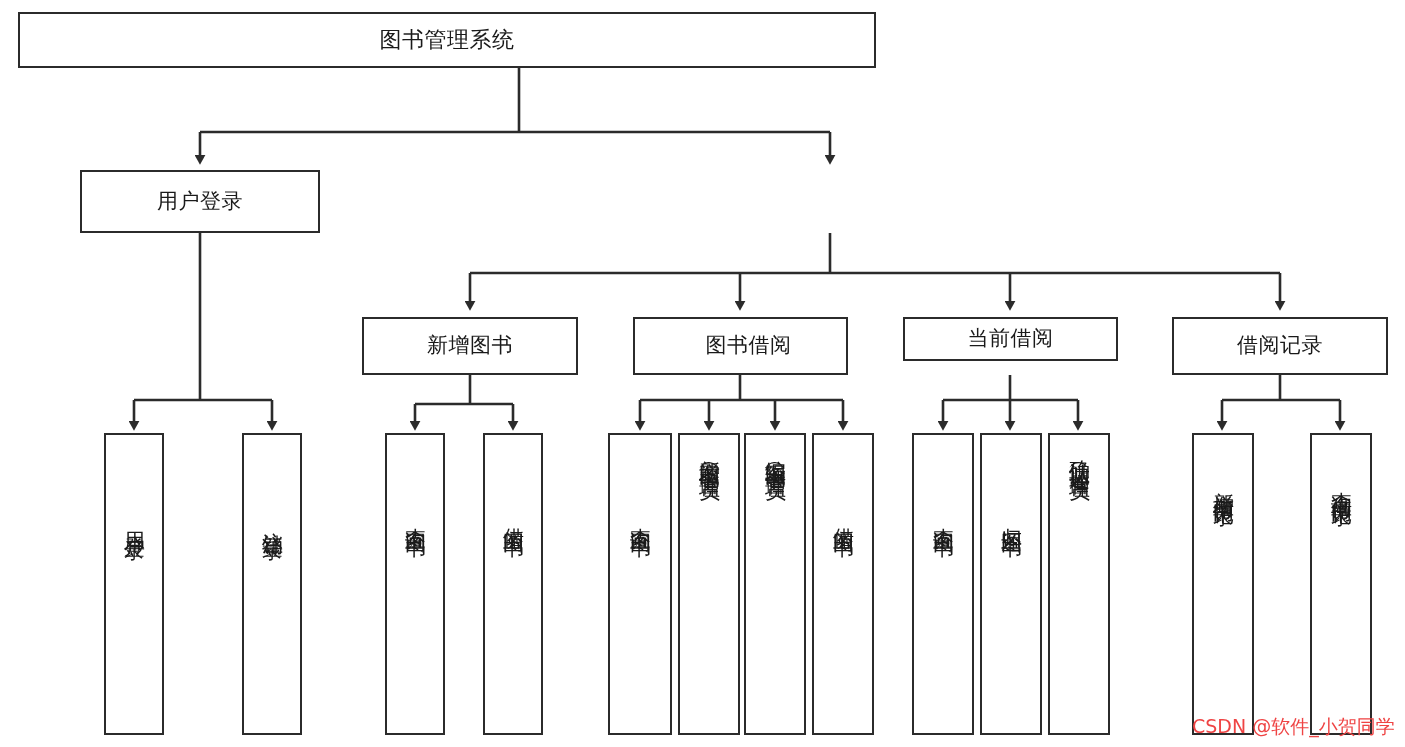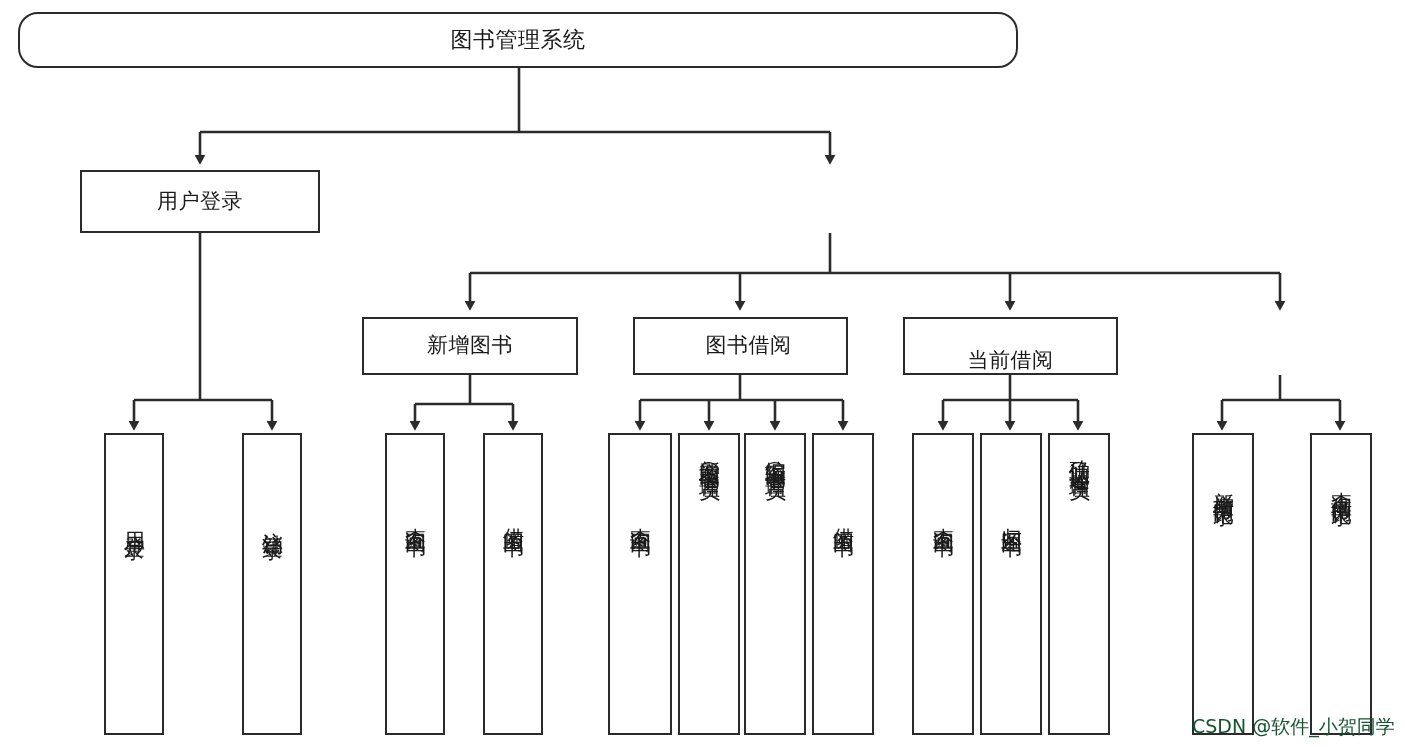--- a/index.html
+++ b/index.html
@@ -57,21 +57,21 @@
   }
   .v-node .node-label {
     writing-mode: vertical-rl;
     text-orientation: upright;
     font-size: 21px;
     letter-spacing: 3px;
     line-height: 1;
   }
   .watermark {
     position: absolute;
-    color: #14532d;
+    color: #ef4444;
     font-size: 19px;
     white-space: nowrap;
     z-index: 3;
     user-select: none;
   }
 </style>
 </head>
 <body>
 
 <div id="canvas">
@@ -120,36 +120,39 @@
       <path d="M1010,400 L1010,422" marker-end="url(#arrow)"></path>
       <path d="M1078,400 L1078,422" marker-end="url(#arrow)"></path>
 
       <path d="M1280,375 L1280,400"></path>
       <path d="M1222,400 L1340,400"></path>
       <path d="M1222,400 L1222,422" marker-end="url(#arrow)"></path>
       <path d="M1340,400 L1340,422" marker-end="url(#arrow)"></path>
     </g>
   </svg>
 
-  <div class="node h-node root" style="left:18px; top:12px; width:1000px; height:56px;border-radius:20px;">
+  <div class="node h-node root" style="left:18px; top:12px; width:858px; height:56px;">
     <span class="node-label">图书管理系统</span>
   </div>
 
   <div class="node h-node" style="left:80px; top:170px; width:240px; height:63px;">
     <span class="node-label">用户登录</span>
   </div>
 
   <div class="node h-node" style="left:362px; top:317px; width:216px; height:58px;">
     <span class="node-label">新增图书</span>
   </div>
   <div class="node h-node" style="left:633px; top:317px; width:215px; height:58px;padding-left:16px;">
     <span class="node-label">图书借阅</span>
   </div>
-  <div class="node h-node" style="left:903px; top:317px; width:215px; height:58px;align-items:flex-end;">
+  <div class="node h-node" style="left:903px; top:317px; width:215px; height:44px;">
     <span class="node-label">当前借阅</span>
+  </div>
+  <div class="node h-node" style="left:1172px; top:317px; width:216px; height:58px;">
+    <span class="node-label">借阅记录</span>
   </div>
 
   <div class="node v-node" style="left:104px; top:433px; width:60px; height:302px; padding-top:80px;">
     <span class="node-label">用户登录</span>
   </div>
   <div class="node v-node" style="left:242px; top:433px; width:60px; height:302px; padding-top:80px;">
     <span class="node-label">注销登录</span>
   </div>
 
   <div class="node v-node" style="left:385px; top:433px; width:60px; height:302px; padding-top:76px;">

